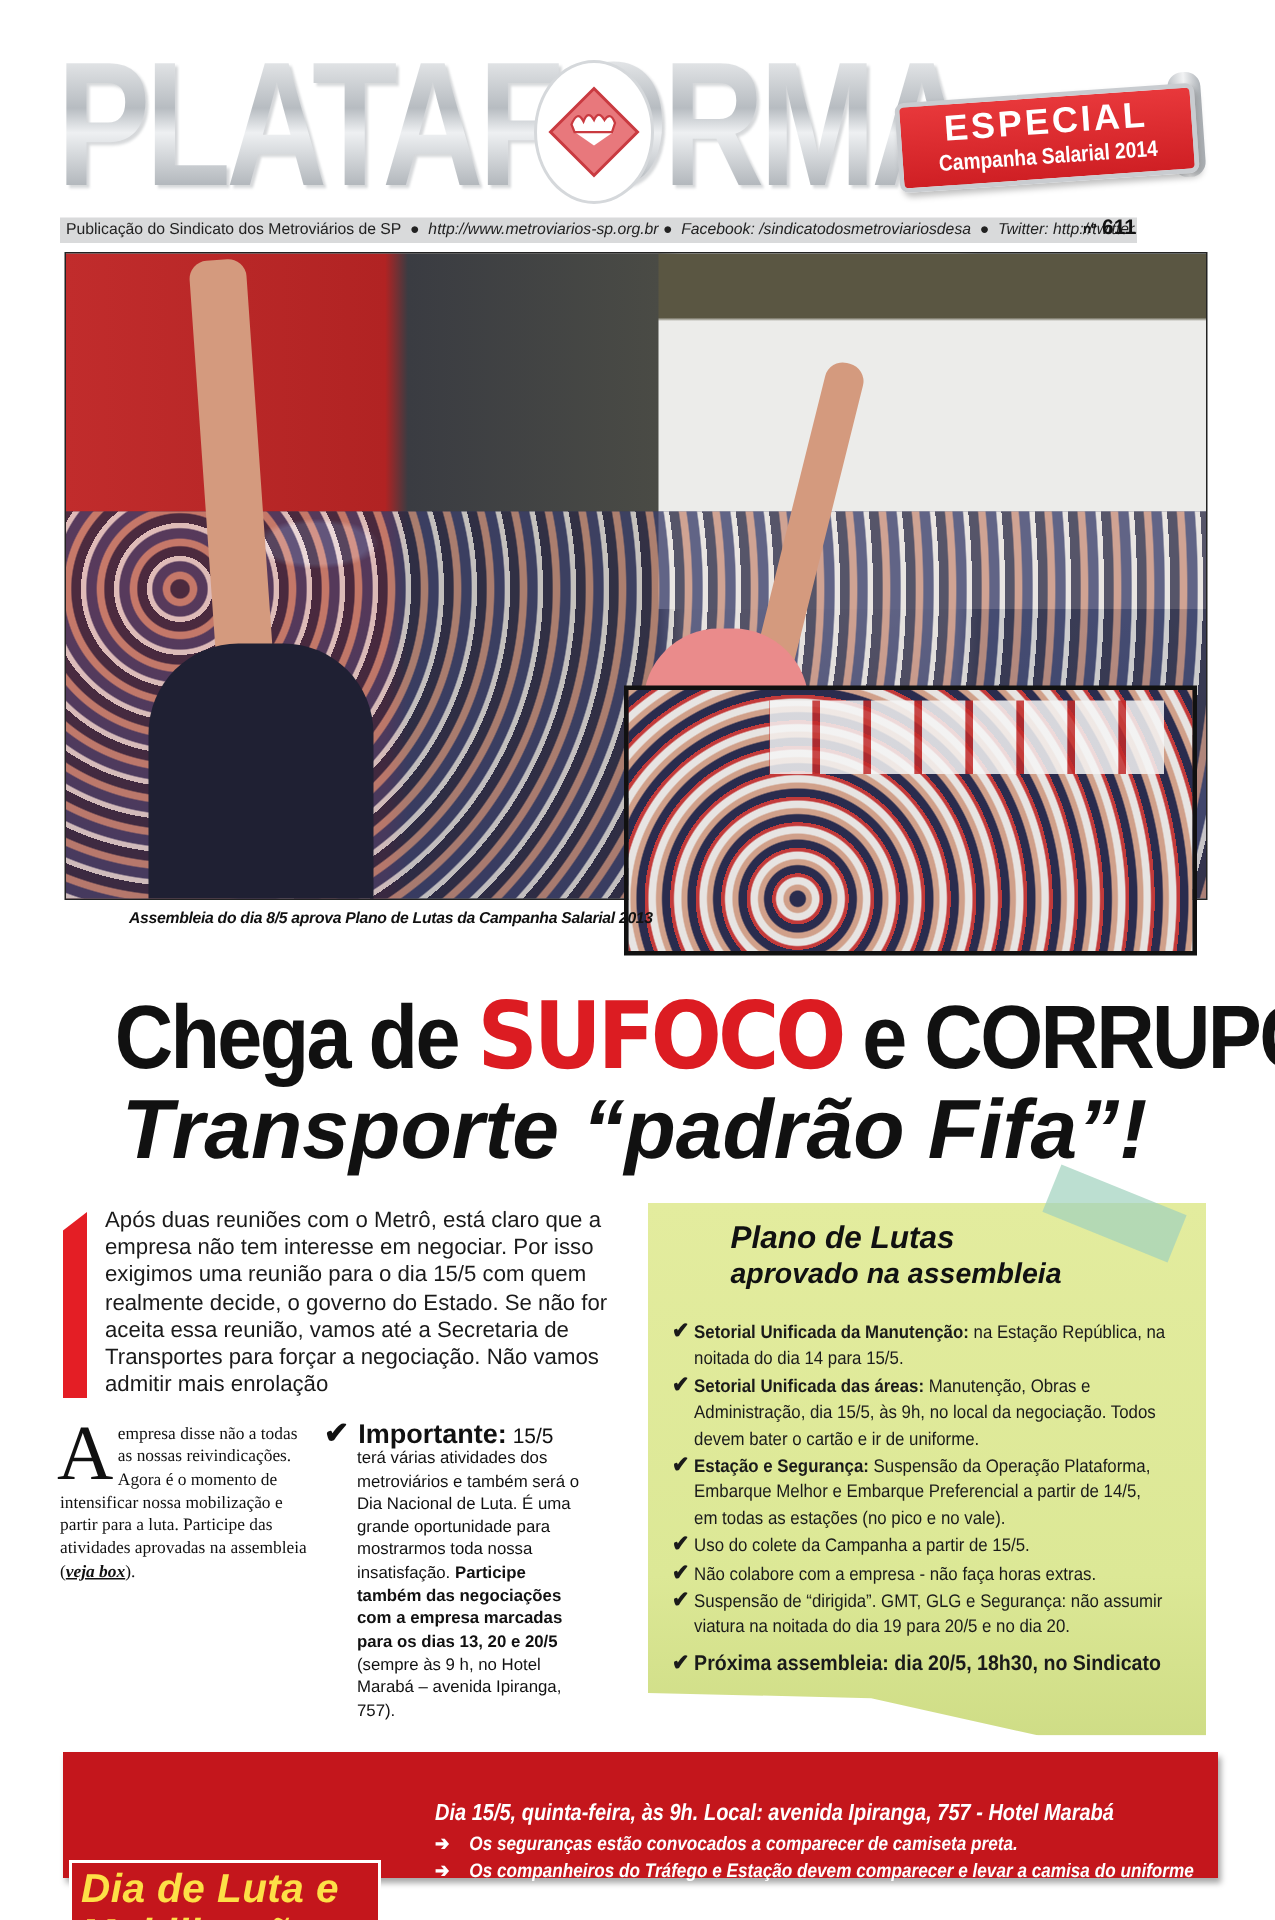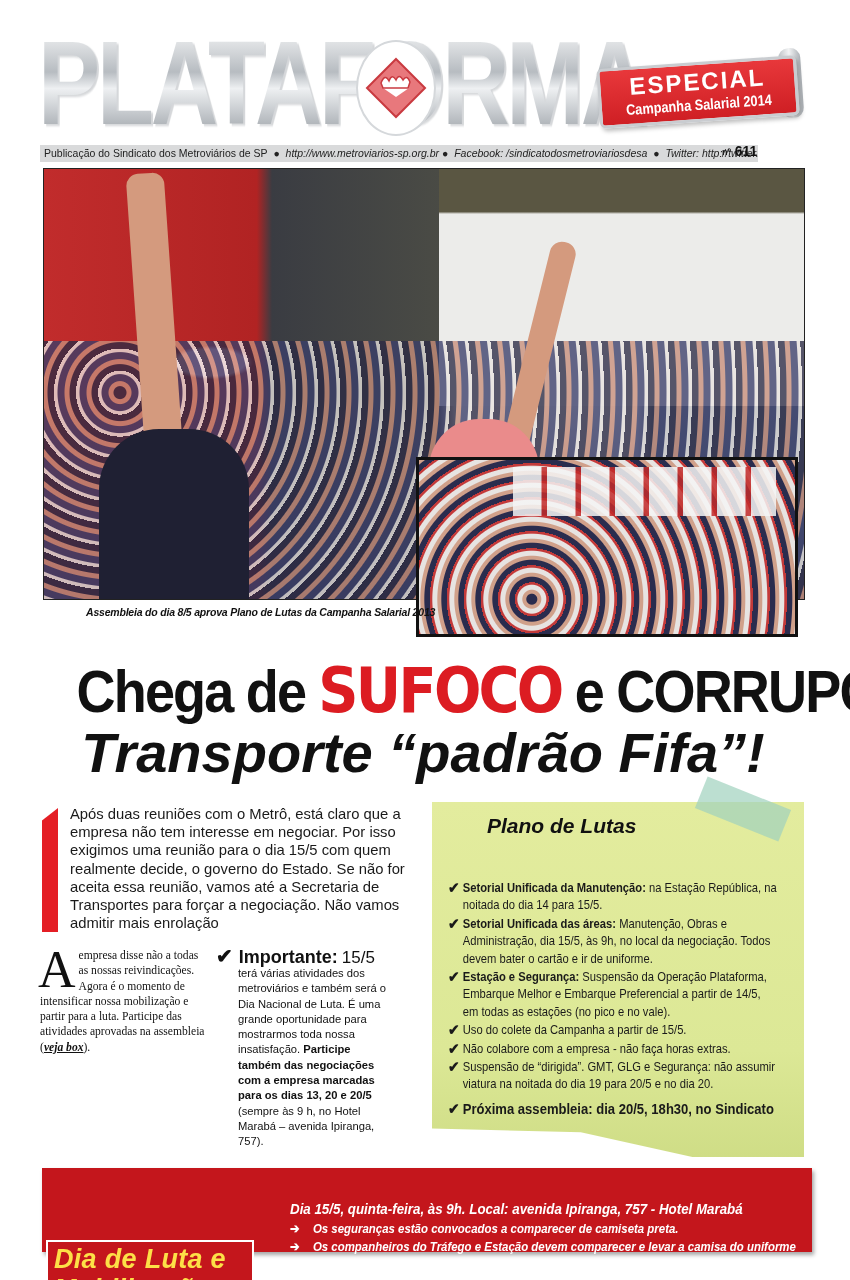--- a/index.html
+++ b/index.html
@@ -111,21 +111,21 @@
   .col1 { position: absolute; left: 40px; top: 948px; width: 168px; font-family: "Liberation Serif", serif; font-size: 11.6px; line-height: 15.3px; color: #111; }
   .col1 .dropcap { float: left; font-size: 52px; line-height: 40px; margin: 2px 3px 0 -2px; font-family: "Liberation Serif", serif; }
   .col1 p.indent { text-indent: 22px; margin-top: 6px; }
   .col1 b { font-style: italic; text-decoration: underline; }
 
   
   .col2 { position: absolute; left: 216px; top: 947px; width: 178px; font-size: 11.2px; line-height: 15.3px; color: #111; }
   .col2 .imp-row { display: flex; align-items: baseline; }
   .col2 .check { font-size: 20px; font-weight: bold; margin-right: 6px; line-height: 18px; }
   .col2 .imp-label { font-weight: bold; font-size: 18px; line-height: 18px; }
-  .col2 .imp-date { font-size: 17px; margin-left: 4px; }
+  .col2 .imp-date { font-size: 14px; margin-left: 4px; }
   .col2 .body { padding-left: 22px; }
 
   
   .note {
     position: absolute; left: 432px; top: 802px; width: 372px; height: 355px;
     background: linear-gradient(180deg, #e3ec9e 0%, #dce896 70%, #cfdd86 100%);
     clip-path: polygon(0 0, 100% 0, 100% 100%, 70% 100%, 40% 93%, 0 92%);
     box-shadow: 2px 4px 8px rgba(0,0,0,.2);
   }
   .tape { position: absolute; left: 698px; top: 792px; width: 90px; height: 34px; background: rgba(160,210,190,.7); transform: rotate(22deg); }
@@ -224,20 +224,21 @@
   </div>
   <div class="body">
     <span>terá várias atividades dos metroviários e também será o Dia Nacional de Luta. É uma grande oportunidade para mostrarmos toda nossa insatisfação. </span><b>Participe também das negociações com a empresa marcadas para os dias 13, 20 e 20/5</b><span> (sempre às 9 h, no Hotel Marabá – avenida Ipiranga, 757).</span>
   </div>
 </div>
 
 <div class="note"></div>
 <div class="tape"></div>
 <div class="note-title">
   <div>Plano de Lutas</div>
+  <div class="sub">aprovado na assembleia</div>
 </div>
 <ul class="note-list">
   <li><span class="ck">✔</span><b>Setorial Unificada da Manutenção:</b><span> na Estação República, na noitada do dia 14 para 15/5.</span></li>
   <li><span class="ck">✔</span><b>Setorial Unificada das áreas:</b><span> Manutenção, Obras e Administração, dia 15/5, às 9h, no local da negociação. Todos devem bater o cartão e ir de uniforme.</span></li>
   <li><span class="ck">✔</span><b>Estação e Segurança:</b><span> Suspensão da Operação Plataforma, Embarque Melhor e Embarque Preferencial a partir de 14/5, em todas as estações (no pico e no vale).</span></li>
   <li><span class="ck">✔</span><b></b><span>Uso do colete da Campanha a partir de 15/5.</span></li>
   <li><span class="ck">✔</span><b></b><span>Não colabore com a empresa - não faça horas extras.</span></li>
   <li><span class="ck">✔</span><b></b><span>Suspensão de “dirigida”. GMT, GLG e Segurança: não assumir viatura na noitada do dia 19 para 20/5 e no dia 20.</span></li>
   <li class="big"><span class="ck">✔</span><span>Próxima assembleia: dia 20/5, 18h30, no Sindicato</span></li>
 </ul>

